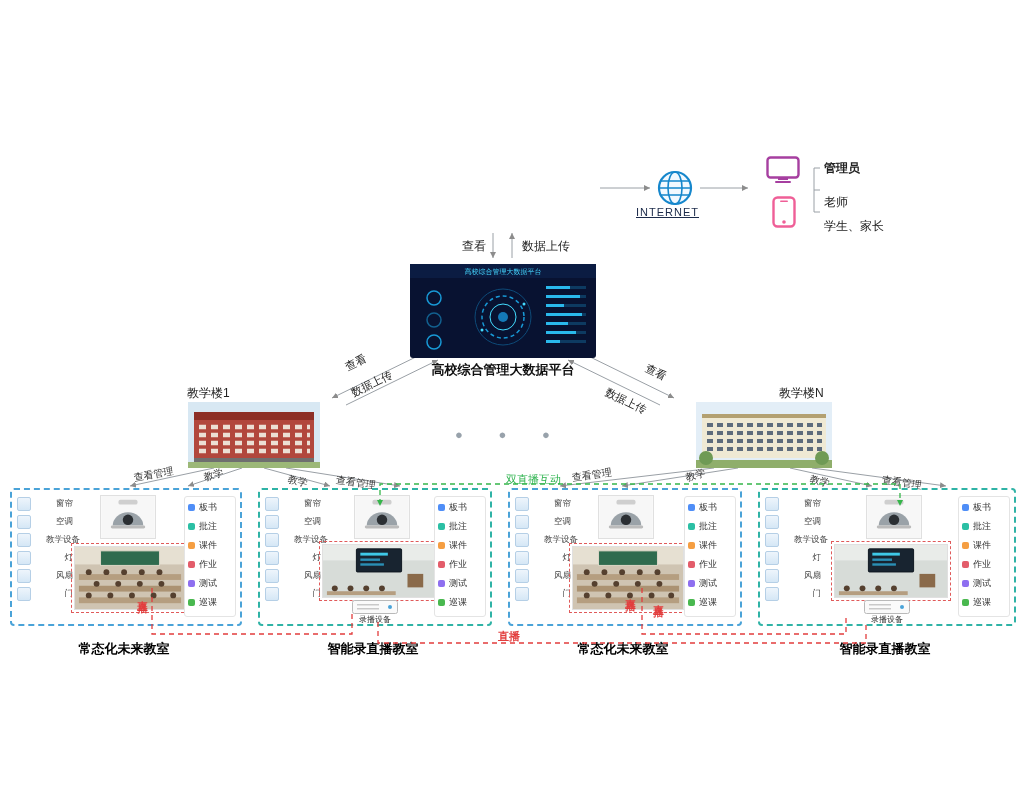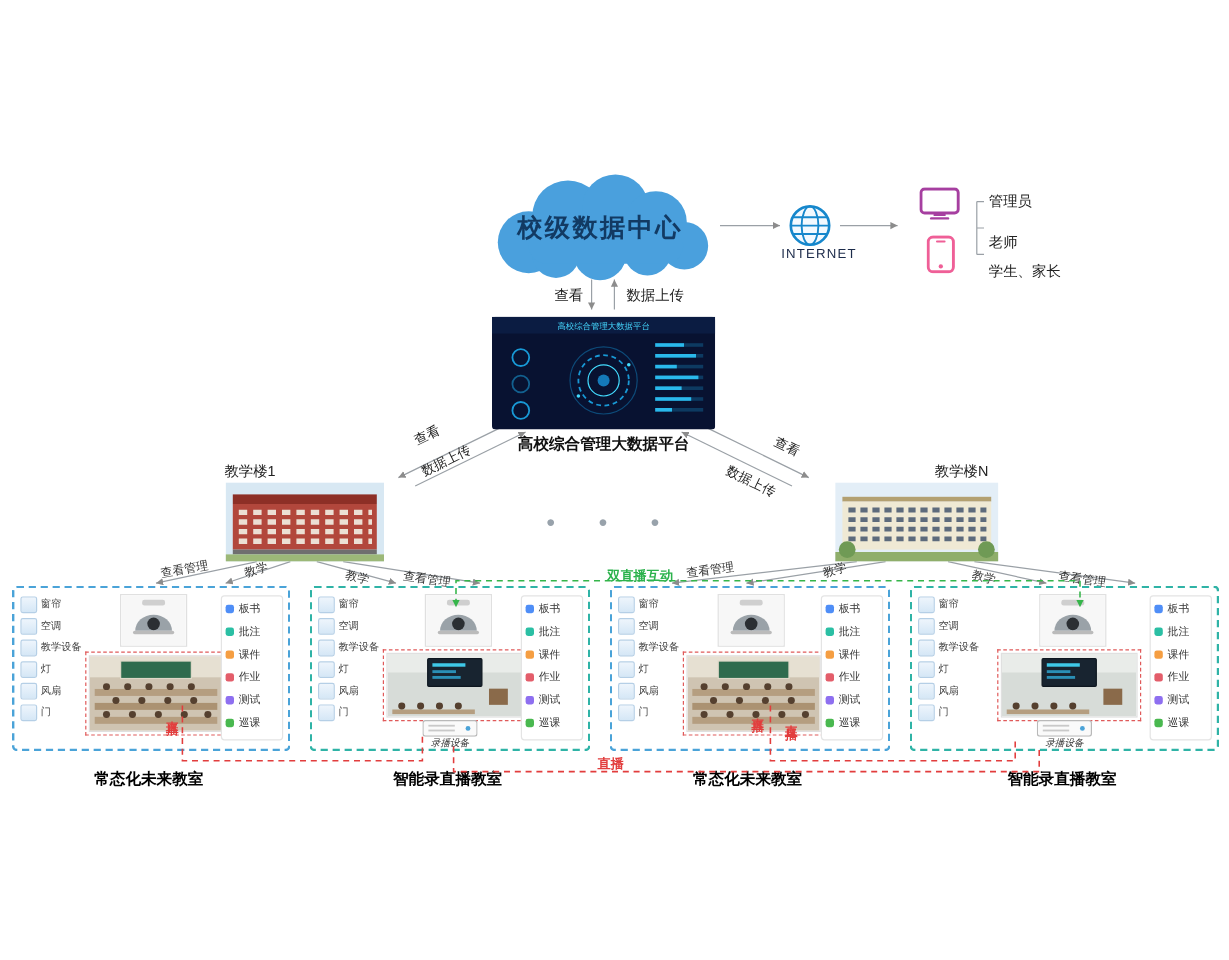--- a/index.html
+++ b/index.html
@@ -5,31 +5,31 @@
   html,body{margin:0;padding:0;background:#fff;}
   .stage{position:relative;width:1024px;height:800px;background:#fff;overflow:hidden;
          font-family:"Liberation Sans","DejaVu Sans",sans-serif;}
   .abs{position:absolute;}
   svg{display:block;}
   .lbl{position:absolute;font-size:12px;color:#222;white-space:nowrap;}
   .small{font-size:10px;color:#333;}
   .rot{transform-origin:left center;}
   .cloud-label{position:absolute;inset:0;display:flex;align-items:center;justify-content:center;
                font-size:21px;font-weight:bold;color:#123a63;letter-spacing:2px;padding-top:4px;}
-  .internet-lbl{position:absolute;font-size:11px;letter-spacing:1px;color:#1c2b4a;text-align:right;}
+  .internet-lbl{position:absolute;font-size:11px;letter-spacing:1px;color:#1c2b4a;text-align:left;text-decoration:underline;}
   .caption{position:absolute;font-size:13px;font-weight:600;color:#111;text-align:center;}
   .dots{position:absolute;font-size:13px;color:#98a2ab;letter-spacing:16px;}
   
   .box{position:absolute;top:488px;height:134px;border:2px dashed #4aa3d8;border-radius:4px;}
   .box1{left:10px;width:228px;}
   .box2{left:258px;width:230px;border-color:#2fb3a6;}
   .box3{left:508px;width:230px;}
   .box4{left:758px;width:254px;border-color:#2fb3a6;}
   .devcol{position:absolute;left:5px;top:7px;width:56px;}
-  .dev-row{display:flex;align-items:center;gap:3px;margin-bottom:4px;}
+  .dev-row{display:flex;align-items:center;gap:15px;margin-bottom:4px;justify-content:space-between;}
   .dev-ico{width:12px;height:12px;border-radius:2px;background:linear-gradient(#eef5fc,#d5e7f6);
            border:1px solid #b5cfe6;flex:0 0 auto;}
   .dev-lbl{font-size:8.5px;color:#444;white-space:nowrap;}
   .tile{position:absolute;background:#fff;border:1px solid #e0e0e0;box-sizing:border-box;}
   .cam{left:88px;top:5px;width:56px;height:44px;}
   .box2 .cam{left:94px;} .box4 .cam{left:106px;}
   .photo{left:62px;top:56px;width:112px;height:64px;}
   .scene{left:62px;top:54px;width:114px;height:54px;}
   .box4 .scene{left:74px;}
   .red-outline{outline:1px dashed #e05a5a;outline-offset:2px;}
@@ -39,21 +39,21 @@
   .fun-dot{width:7px;height:7px;border-radius:2px;flex:0 0 auto;background:#888;}
   .fun-row:nth-child(1) .fun-dot{background:#4f8ef7;}
   .fun-row:nth-child(2) .fun-dot{background:#2bbfa4;}
   .fun-row:nth-child(3) .fun-dot{background:#f59e42;}
   .fun-row:nth-child(4) .fun-dot{background:#e35d6a;}
   .fun-row:nth-child(5) .fun-dot{background:#8e6ff0;}
   .fun-row:nth-child(6) .fun-dot{background:#49b84f;}
   .fun-lbl{font-size:9px;color:#333;white-space:nowrap;}
   .recorder{left:92px;top:110px;width:46px;height:14px;border:none;background:transparent;}
   .box4 .recorder{left:104px;}
-  .rec-cap{position:absolute;left:0;top:124px;width:100%;text-align:center;font-size:8px;color:#333;font-style:italic;}
+  .rec-cap{position:absolute;left:0;top:124px;width:100%;text-align:center;font-size:8px;color:#333;}
   .room-title{position:absolute;top:640px;width:200px;text-align:center;font-size:13px;
               font-weight:bold;color:#000;}
   .vlive{position:absolute;writing-mode:vertical-rl;color:#e23d3d;font-weight:bold;
          font-size:10.5px;letter-spacing:2px;}
   .hlive{position:absolute;color:#e23d3d;font-weight:bold;font-size:11px;}
   .dual{position:absolute;color:#2bb24c;font-size:11px;}
   .overlay{position:absolute;left:0;top:0;pointer-events:none;}
 </style>
 </head>
 <body>
@@ -80,36 +80,20 @@
       <path d="M242 468 L188 486" marker-end="url(#ah)"></path>
       <path d="M264 468 L330 486" marker-end="url(#ah)"></path>
       <path d="M286 468 L400 486" marker-end="url(#ah)"></path>
       <path d="M714 468 L560 486" marker-end="url(#ah)"></path>
       <path d="M738 468 L622 486" marker-end="url(#ah)"></path>
       <path d="M790 468 L872 486" marker-end="url(#ah)"></path>
       <path d="M812 468 L946 486" marker-end="url(#ah)"></path>
     </g>
   </svg>
 
-  <div class="abs" style="left:396px;top:140px;width:208px;height:95px;">
-    <svg width="208" height="95" viewBox="0 0 210 95">
-      <g fill="#4aa0dd">
-        <circle cx="45" cy="62" r="26"></circle>
-          <circle cx="78" cy="40" r="30"></circle>
-        <circle cx="118" cy="33" r="28"></circle>
-          <circle cx="152" cy="45" r="26"></circle>
-        <circle cx="176" cy="65" r="20"></circle>
-          <circle cx="145" cy="70" r="20"></circle>
-        <circle cx="105" cy="72" r="22"></circle>
-          <circle cx="68" cy="72" r="20"></circle>
-        <rect x="45" y="50" width="130" height="30" rx="15"></rect>
-      </g>
-    </svg>
-    <div class="cloud-label">校级数据中心</div>
-  </div>
 
   <div class="abs" style="left:655px;top:168px;">
     <svg width="40" height="40" viewBox="0 0 40 40">
       <circle cx="20" cy="20" r="16" fill="#f2f9ff" stroke="#1687cc" stroke-width="2.2"></circle>
       <ellipse cx="20" cy="20" rx="7" ry="16" fill="none" stroke="#1687cc" stroke-width="1.6"></ellipse>
       <path d="M6 13 H34 M4 20 H36 M6 27 H34" stroke="#1687cc" stroke-width="1.6" fill="none"></path>
     </svg>
   </div>
   <div class="internet-lbl" style="left:636px;top:206px;width:78px;">INTERNET</div>
 
@@ -120,21 +104,21 @@
       <rect x="9" y="25" width="16" height="2" rx="1" fill="#a63fa0"></rect>
     </svg>
   </div>
   <div class="abs" style="left:772px;top:196px;">
     <svg width="24" height="32" viewBox="0 0 24 32">
       <rect x="1.5" y="1.5" width="21" height="29" rx="4" fill="#fff" stroke="#ef5f97" stroke-width="2.4"></rect>
       <rect x="8" y="4.5" width="8" height="1.6" rx="0.8" fill="#ef5f97"></rect>
       <circle cx="12" cy="26" r="1.8" fill="#ef5f97"></circle>
     </svg>
   </div>
-  <div class="lbl" style="left:824px;top:160px;">管理员</div>
+  <div class="lbl" style="left:824px;top:160px;font-weight:bold;">管理员</div>
   <div class="lbl" style="left:824px;top:194px;">老师</div>
   <div class="lbl" style="left:824px;top:206px;margin-top:12px;">学生、家长</div>
 
   <div class="lbl" style="left:462px;top:238px;">查看</div>
   <div class="lbl" style="left:522px;top:238px;">数据上传</div>
 
   <div class="abs" style="left:410px;top:264px;width:186px;height:94px;">
     <svg width="186" height="94" viewBox="0 0 186 94">
       <rect width="186" height="94" rx="3" fill="#081231"></rect>
       <rect width="186" height="14" fill="#0b1c42"></rect>
@@ -590,19 +574,19 @@
   <svg class="overlay" width="1024" height="800">
     <path d="M380 504 V484 H900 V504" fill="none" stroke="#35b54a" stroke-width="1.3" stroke-dasharray="5 4"></path>
     <path d="M377 500 L380 506 L383 500 Z" fill="#35b54a"></path>
     <path d="M897 500 L900 506 L903 500 Z" fill="#35b54a"></path>
     <g fill="none" stroke="#e23d3d" stroke-width="1.3" stroke-dasharray="5 4">
       <path d="M152 588 V634 H352 V614"></path>
       <path d="M642 588 V634 H846 V614"></path>
       <path d="M378 622 V643 H866 V622"></path>
     </g>
   </svg>
-  <div class="dual" style="left:506px;top:472px;font-weight:bold;">双直播互动</div>
+  <div class="dual" style="left:506px;top:472px;">双直播互动</div>
   <div class="vlive" style="left:136px;top:592px;">直播</div>
   <div class="vlive" style="left:624px;top:590px;">直播</div>
   <div class="vlive" style="left:652px;top:596px;">直播</div>
   <div class="hlive" style="left:498px;top:629px;">直播</div>
 
 </div>
 
 </body></html>

